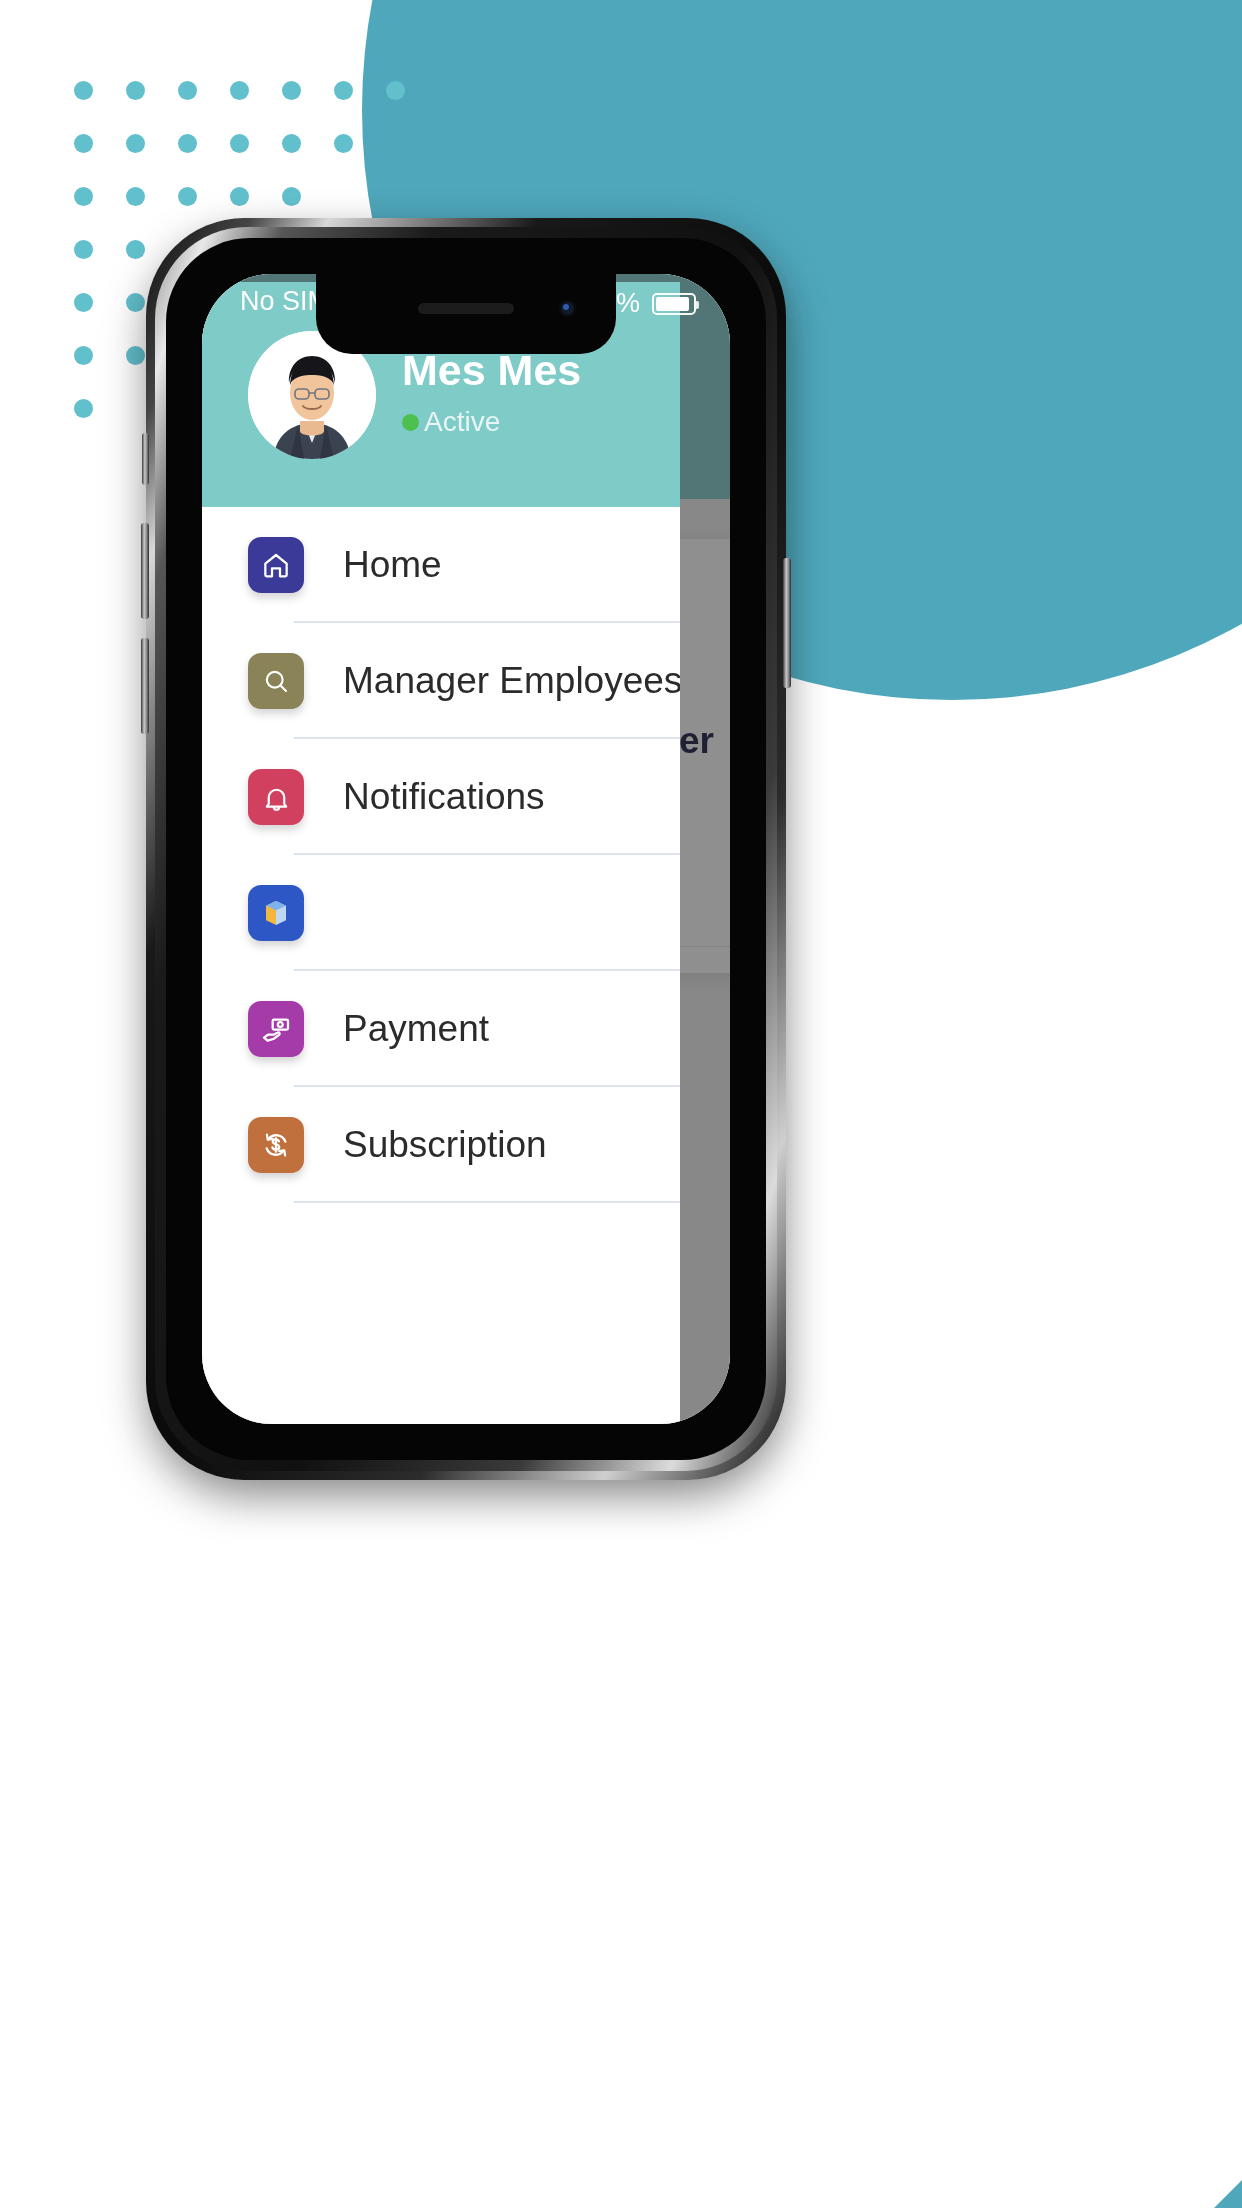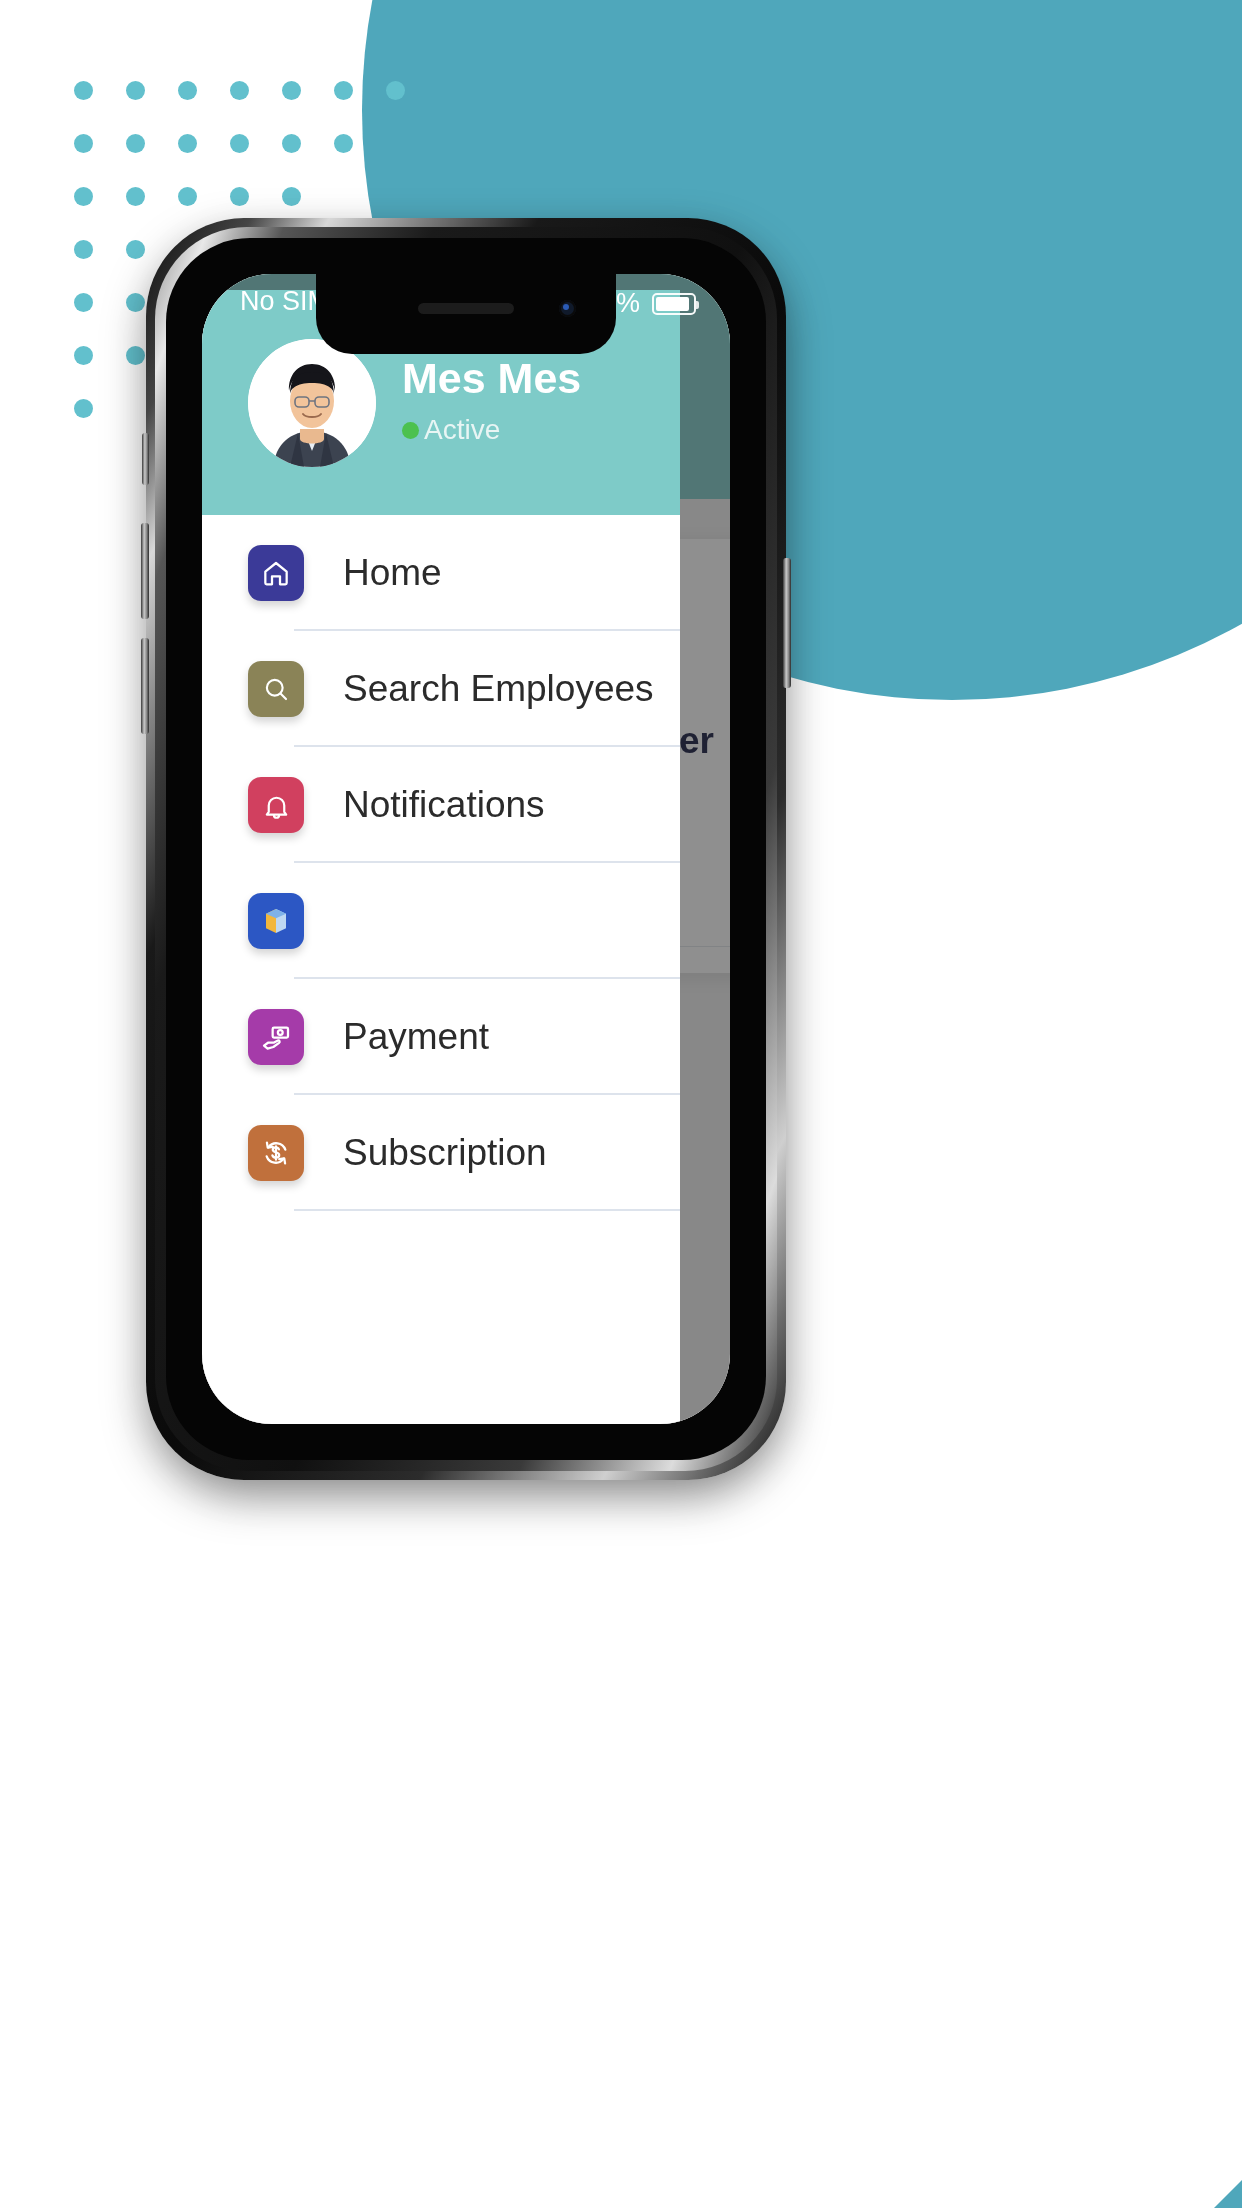--- a/index.html
+++ b/index.html
@@ -222,21 +222,21 @@
   
   #scrim {
     position: absolute;
     inset: 0;
     background: rgba(40,40,40,0.52);
   }
 
   
   #drawer {
     position: absolute;
-    left: 0; top: 16px; bottom: 0;
+    left: 0; top: 8px; bottom: 0;
     width: 478px;
     background: #ffffff;
     overflow: hidden;
   }
   #drawer-header {
     position: relative;
     height: 225px;
     background: #7ECBC8;
     display: flex;
     align-items: center;
@@ -538,21 +538,21 @@
                 <div class="menu-label">Home</div>
                 <div class="menu-divider"></div>
               </div>
               <div class="menu-item">
                 <div class="menu-icon" style="background: rgb(138, 131, 87);">
                   <svg width="30" height="30" viewBox="0 0 24 24">
                     <circle cx="11" cy="11" r="6.3" stroke="#ffffff" fill="none" stroke-width="1.7" stroke-linecap="round" stroke-linejoin="round"></circle>
                     <line x1="15.6" y1="15.6" x2="20" y2="20" stroke="#ffffff" fill="none" stroke-width="1.7" stroke-linecap="round" stroke-linejoin="round"></line>
                   </svg>
                 </div>
-                <div class="menu-label">Search Employees</div>
+                <div class="menu-label">Manager Employees</div>
                 <div class="menu-divider"></div>
               </div>
               <div class="menu-item">
                 <div class="menu-icon" style="background: rgb(209, 64, 95);">
                   <svg width="31" height="31" viewBox="0 0 24 24">
                     <path d="M6 17v-5a6 6 0 0 1 12 0v5l1.5 2h-15z" stroke="#ffffff" fill="none" stroke-width="1.7" stroke-linecap="round" stroke-linejoin="round"></path>
                     <path d="M10 19.5a2 2 0 0 0 4 0" stroke="#ffffff" fill="none" stroke-width="1.7" stroke-linecap="round" stroke-linejoin="round"></path>
                   </svg>
                 </div>
                 <div class="menu-label">Notifications</div>

